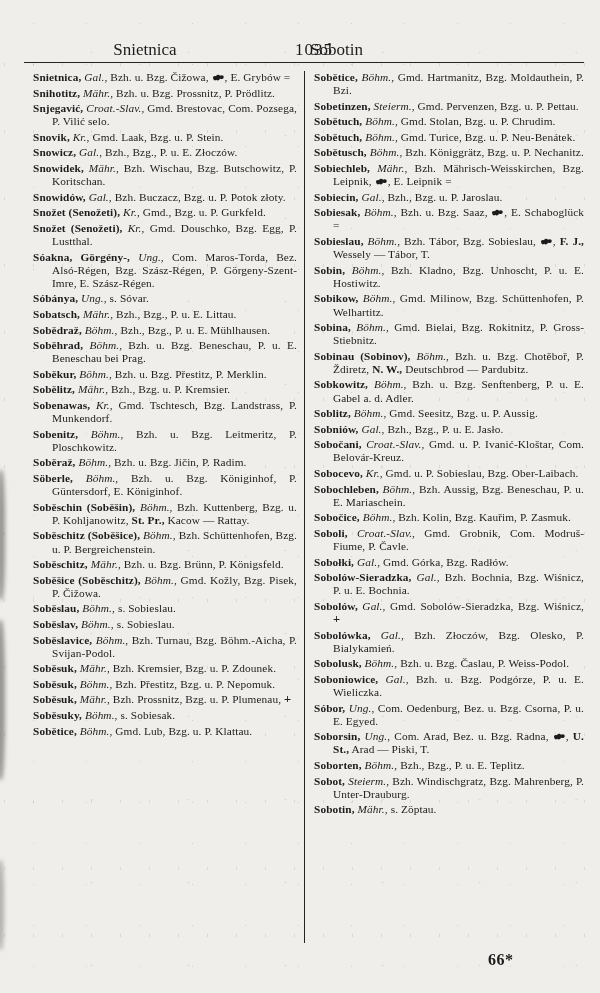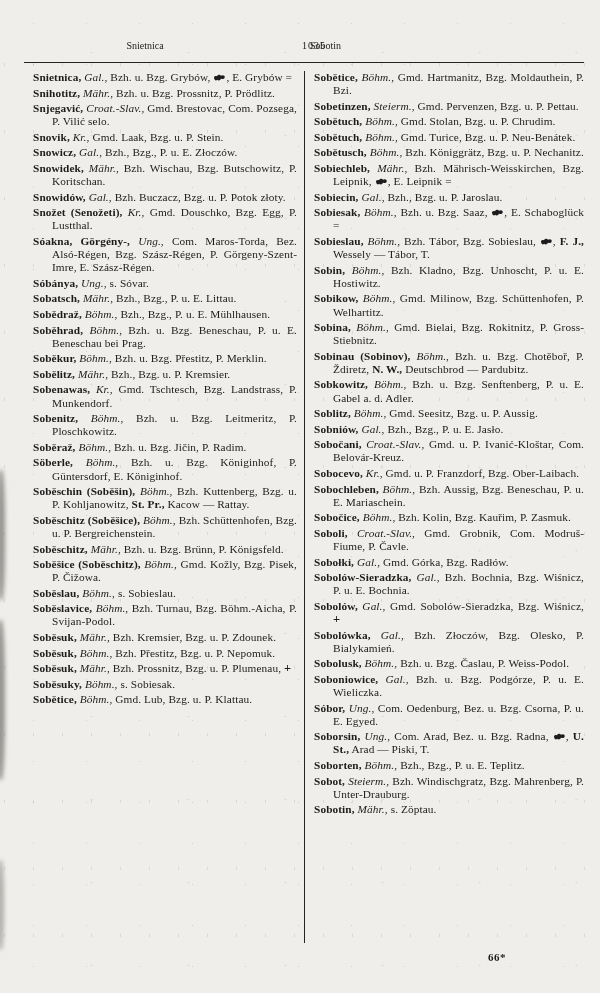--- a/index.html
+++ b/index.html
@@ -17,21 +17,21 @@
       radial-gradient(rgba(30,30,30,.10) .5px, transparent .9px),
       radial-gradient(rgba(60,60,60,.07) 1px, transparent 1.4px);
     background-size:53px 41px, 29px 67px, 97px 83px;
     background-position:7px 3px, 19px 31px, 43px 11px;
   }
   .smudge{position:absolute;background:rgba(45,42,38,.45);filter:blur(2.2px);border-radius:40%;}
   .smudge.s1{left:-3px;top:470px;width:8px;height:130px;}
   .smudge.s2{left:-4px;top:620px;width:9px;height:160px;}
   .smudge.s3{left:-3px;top:860px;width:7px;height:90px;opacity:.7;}
 
-  .running-head{position:absolute;top:40px;left:0;width:504px;height:20px;font-size:10px;font-family:Liberation Serif, serif;}
+  .running-head{position:absolute;top:40px;left:0;width:504px;height:20px;font-size:17px;font-family:Liberation Serif, serif;}
   .running-head .lh{position:absolute;left:0;width:290px;text-align:center;}
   .running-head .pn{position:absolute;left:254px;width:120px;text-align:center;letter-spacing:1px;}
   .running-head .rh{position:absolute;left:310px;width:250px;text-align:left;}
   .head-rule{position:absolute;top:62px;left:24px;width:560px;height:0;border-top:1.4px solid #26241f;}
 
   .columns{
     position:absolute;top:71px;left:24px;width:560px;height:872px;
     display:flex;
   }
   .col{width:50%;box-sizing:border-box;}
@@ -46,66 +46,68 @@
     letter-spacing:.1px;
   }
   .b{font-weight:700;}
   .i{font-style:italic;}
   .icon{display:inline-block;text-indent:0;}
   .icon svg{vertical-align:-1px;}
   .x-cross{font-weight:700;font-size:12.5px;}
 
   .page-footer{
     position:absolute;left:488px;top:951px;
-    font-weight:700;font-size:11px;letter-spacing:.5px;
+    font-weight:700;font-size:16px;letter-spacing:.5px;
   }
 </style>
 </head>
 <body>
 
 <div class="paper-noise"></div>
 <div class="smudge s1"></div>
 <div class="smudge s2"></div>
 <div class="smudge s3"></div>
 
 <div class="running-head">
   <span class="lh">Snietnica</span>
   <span class="pn">1035</span>
   <span class="rh">Sobotin</span>
 </div>
 <div class="head-rule"></div>
 
 <div class="columns">
   <div class="col left">
-      <p class="entry"><span class="b">Snietnica,</span><span class="i"> Gal.</span><span class="r">, Bzh. u. Bzg. Grybów, </span><span class="icon"><svg width="13" height="8" viewBox="0 0 13 8">
+      <p class="entry"><span class="b">Snietnica,</span><span class="i"> Gal.</span><span class="r">, Bzh. u. Bzg. Čižowa, </span><span class="icon"><svg width="13" height="8" viewBox="0 0 13 8">
             <path d="M1.2 4.6 C0.3 2.7 2.2 1.1 4 2.3 C4.6 0.7 7 0.3 8 1.7 C9.6 0.5 12.2 1.5 11.7 3.4 C11.2 5.3 9 5.5 8 4.6 C7.6 6.5 5.3 7.1 4.1 5.8 C3.1 7.3 1.6 6.3 1.2 4.6 Z" fill="#1c1c1c"></path>
           </svg></span><span class="r">, E. Grybów =</span></p>
       <p class="entry"><span class="b">Snihotitz,</span><span class="i"> Mähr.</span><span class="r">, Bzh. u. Bzg. Prossnitz, P. Prödlitz.</span></p>
       <p class="entry"><span class="b">Snjegavić,</span><span class="i"> Croat.-Slav.</span><span class="r">, Gmd. Brestovac, Com. Pozsega, P. Vilić selo.</span></p>
       <p class="entry"><span class="b">Snovik,</span><span class="i"> Kr.</span><span class="r">, Gmd. Laak, Bzg. u. P. Stein.</span></p>
       <p class="entry"><span class="b">Snowicz,</span><span class="i"> Gal.</span><span class="r">, Bzh., Bzg., P. u. E. Złoczów.</span></p>
       <p class="entry"><span class="b">Snowidek,</span><span class="i"> Mähr.</span><span class="r">, Bzh. Wischau, Bzg. Butschowitz, P. Koritschan.</span></p>
       <p class="entry"><span class="b">Snowidów,</span><span class="i"> Gal.</span><span class="r">, Bzh. Buczacz, Bzg. u. P. Potok złoty.</span></p>
+      <p class="entry"><span class="b">Snožet (Senožeti),</span><span class="i"> Kr.</span><span class="r">, Gmd., Bzg. u. P. Gurkfeld.</span></p>
       <p class="entry"><span class="b">Snožet (Senožeti),</span><span class="i"> Kr.</span><span class="r">, Gmd. Douschko, Bzg. Egg, P. Lustthal.</span></p>
       <p class="entry"><span class="b">Sóakna, Görgény-,</span><span class="i"> Ung.</span><span class="r">, Com. Maros-Torda, Bez. Alsó-Régen, Bzg. Szász-Régen, P. Görgeny-Szent-Imre, E. Szász-Régen.</span></p>
       <p class="entry"><span class="b">Sóbánya,</span><span class="i"> Ung.</span><span class="r">, s. Sóvar.</span></p>
       <p class="entry"><span class="b">Sobatsch,</span><span class="i"> Mähr.</span><span class="r">, Bzh., Bzg., P. u. E. Littau.</span></p>
       <p class="entry"><span class="b">Sobědraž,</span><span class="i"> Böhm.</span><span class="r">, Bzh., Bzg., P. u. E. Mühlhausen.</span></p>
       <p class="entry"><span class="b">Soběhrad,</span><span class="i"> Böhm.</span><span class="r">, Bzh. u. Bzg. Beneschau, P. u. E. Beneschau bei Prag.</span></p>
       <p class="entry"><span class="b">Soběkur,</span><span class="i"> Böhm.</span><span class="r">, Bzh. u. Bzg. Přestitz, P. Merklin.</span></p>
       <p class="entry"><span class="b">Sobělitz,</span><span class="i"> Mähr.</span><span class="r">, Bzh., Bzg. u. P. Kremsier.</span></p>
       <p class="entry"><span class="b">Sobenawas,</span><span class="i"> Kr.</span><span class="r">, Gmd. Tschtesch, Bzg. Landstrass, P. Munkendorf.</span></p>
       <p class="entry"><span class="b">Sobenitz,</span><span class="i"> Böhm.</span><span class="r">, Bzh. u. Bzg. Leitmeritz, P. Ploschkowitz.</span></p>
       <p class="entry"><span class="b">Soběraž,</span><span class="i"> Böhm.</span><span class="r">, Bzh. u. Bzg. Jičin, P. Radim.</span></p>
       <p class="entry"><span class="b">Söberle,</span><span class="i"> Böhm.</span><span class="r">, Bzh. u. Bzg. Königinhof, P. Güntersdorf, E. Königinhof.</span></p>
       <p class="entry"><span class="b">Soběschin (Soběšin),</span><span class="i"> Böhm.</span><span class="r">, Bzh. Kuttenberg, Bzg. u. P. Kohljanowitz, </span><span class="b">St. Pr.,</span><span class="r"> Kacow — Rattay.</span></p>
       <p class="entry"><span class="b">Soběschitz (Soběšice),</span><span class="i"> Böhm.</span><span class="r">, Bzh. Schüttenhofen, Bzg. u. P. Bergreichenstein.</span></p>
       <p class="entry"><span class="b">Soběschitz,</span><span class="i"> Mähr.</span><span class="r">, Bzh. u. Bzg. Brünn, P. Königsfeld.</span></p>
       <p class="entry"><span class="b">Soběšice (Soběschitz),</span><span class="i"> Böhm.</span><span class="r">, Gmd. Kožly, Bzg. Pisek, P. Čižowa.</span></p>
       <p class="entry"><span class="b">Soběslau,</span><span class="i"> Böhm.</span><span class="r">, s. Sobieslau.</span></p>
+      <p class="entry"><span class="b">Soběslav,</span><span class="i"> Böhm.</span><span class="r">, s. Sobieslau.</span></p>
       <p class="entry"><span class="b">Soběslavice,</span><span class="i"> Böhm.</span><span class="r">, Bzh. Turnau, Bzg. Böhm.-Aicha, P. Svijan-Podol.</span></p>
       <p class="entry"><span class="b">Soběsuk,</span><span class="i"> Mähr.</span><span class="r">, Bzh. Kremsier, Bzg. u. P. Zdounek.</span></p>
       <p class="entry"><span class="b">Soběsuk,</span><span class="i"> Böhm.</span><span class="r">, Bzh. Přestitz, Bzg. u. P. Nepomuk.</span></p>
       <p class="entry"><span class="b">Soběsuk,</span><span class="i"> Mähr.</span><span class="r">, Bzh. Prossnitz, Bzg. u. P. Plumenau, </span><span class="icon"><span class="x-cross">+</span></span></p>
       <p class="entry"><span class="b">Soběsuky,</span><span class="i"> Böhm.</span><span class="r">, s. Sobiesak.</span></p>
       <p class="entry"><span class="b">Sobětice,</span><span class="i"> Böhm.</span><span class="r">, Gmd. Lub, Bzg. u. P. Klattau.</span></p>
     </div>
   <div class="col right">
       <p class="entry"><span class="b">Sobětice,</span><span class="i"> Böhm.</span><span class="r">, Gmd. Hartmanitz, Bzg. Moldauthein, P. Bzi.</span></p>
       <p class="entry"><span class="b">Sobetinzen,</span><span class="i"> Steierm.</span><span class="r">, Gmd. Pervenzen, Bzg. u. P. Pettau.</span></p>
@@ -123,21 +125,21 @@
             <path d="M1.2 4.6 C0.3 2.7 2.2 1.1 4 2.3 C4.6 0.7 7 0.3 8 1.7 C9.6 0.5 12.2 1.5 11.7 3.4 C11.2 5.3 9 5.5 8 4.6 C7.6 6.5 5.3 7.1 4.1 5.8 C3.1 7.3 1.6 6.3 1.2 4.6 Z" fill="#1c1c1c"></path>
           </svg></span><span class="r">, </span><span class="b">F. J.,</span><span class="r"> Wessely — Tábor, T.</span></p>
       <p class="entry"><span class="b">Sobin,</span><span class="i"> Böhm.</span><span class="r">, Bzh. Kladno, Bzg. Unhoscht, P. u. E. Hostiwitz.</span></p>
       <p class="entry"><span class="b">Sobikow,</span><span class="i"> Böhm.</span><span class="r">, Gmd. Milinow, Bzg. Schüttenhofen, P. Welhartitz.</span></p>
       <p class="entry"><span class="b">Sobina,</span><span class="i"> Böhm.</span><span class="r">, Gmd. Bielai, Bzg. Rokitnitz, P. Gross-Stiebnitz.</span></p>
       <p class="entry"><span class="b">Sobinau (Sobinov),</span><span class="i"> Böhm.</span><span class="r">, Bzh. u. Bzg. Chotěboř, P. Ždiretz, </span><span class="b">N. W.,</span><span class="r"> Deutschbrod — Pardubitz.</span></p>
       <p class="entry"><span class="b">Sobkowitz,</span><span class="i"> Böhm.</span><span class="r">, Bzh. u. Bzg. Senftenberg, P. u. E. Gabel a. d. Adler.</span></p>
       <p class="entry"><span class="b">Soblitz,</span><span class="i"> Böhm.</span><span class="r">, Gmd. Seesitz, Bzg. u. P. Aussig.</span></p>
       <p class="entry"><span class="b">Sobniów,</span><span class="i"> Gal.</span><span class="r">, Bzh., Bzg., P. u. E. Jasło.</span></p>
       <p class="entry"><span class="b">Sobočani,</span><span class="i"> Croat.-Slav.</span><span class="r">, Gmd. u. P. Ivanić-Kloštar, Com. Belovár-Kreuz.</span></p>
-      <p class="entry"><span class="b">Sobocevo,</span><span class="i"> Kr.</span><span class="r">, Gmd. u. P. Franzdorf, Bzg. Ober-Laibach.</span></p>
+      <p class="entry"><span class="b">Sobocevo,</span><span class="i"> Kr.</span><span class="r">, Gmd. u. P. Sobieslau, Bzg. Ober-Laibach.</span></p>
       <p class="entry"><span class="b">Sobochleben,</span><span class="i"> Böhm.</span><span class="r">, Bzh. Aussig, Bzg. Beneschau, P. u. E. Mariaschein.</span></p>
       <p class="entry"><span class="b">Sobočice,</span><span class="i"> Böhm.</span><span class="r">, Bzh. Kolin, Bzg. Kauřim, P. Zasmuk.</span></p>
       <p class="entry"><span class="b">Soboli,</span><span class="i"> Croat.-Slav.</span><span class="r">, Gmd. Grobnik, Com. Modruš-Fiume, P. Čavle.</span></p>
       <p class="entry"><span class="b">Sobołki,</span><span class="i"> Gal.</span><span class="r">, Gmd. Górka, Bzg. Radłów.</span></p>
       <p class="entry"><span class="b">Sobolów-Sieradzka,</span><span class="i"> Gal.</span><span class="r">, Bzh. Bochnia, Bzg. Wiśnicz, P. u. E. Bochnia.</span></p>
       <p class="entry"><span class="b">Sobolów,</span><span class="i"> Gal.</span><span class="r">, Gmd. Sobolów-Sieradzka, Bzg. Wiśnicz, </span><span class="icon"><span class="x-cross">+</span></span></p>
       <p class="entry"><span class="b">Sobolówka,</span><span class="i"> Gal.</span><span class="r">, Bzh. Złoczów, Bzg. Olesko, P. Bialykamień.</span></p>
       <p class="entry"><span class="b">Sobolusk,</span><span class="i"> Böhm.</span><span class="r">, Bzh. u. Bzg. Časlau, P. Weiss-Podol.</span></p>
       <p class="entry"><span class="b">Soboniowice,</span><span class="i"> Gal.</span><span class="r">, Bzh. u. Bzg. Podgórze, P. u. E. Wieliczka.</span></p>
       <p class="entry"><span class="b">Sóbor,</span><span class="i"> Ung.</span><span class="r">, Com. Oedenburg, Bez. u. Bzg. Csorna, P. u. E. Egyed.</span></p>

